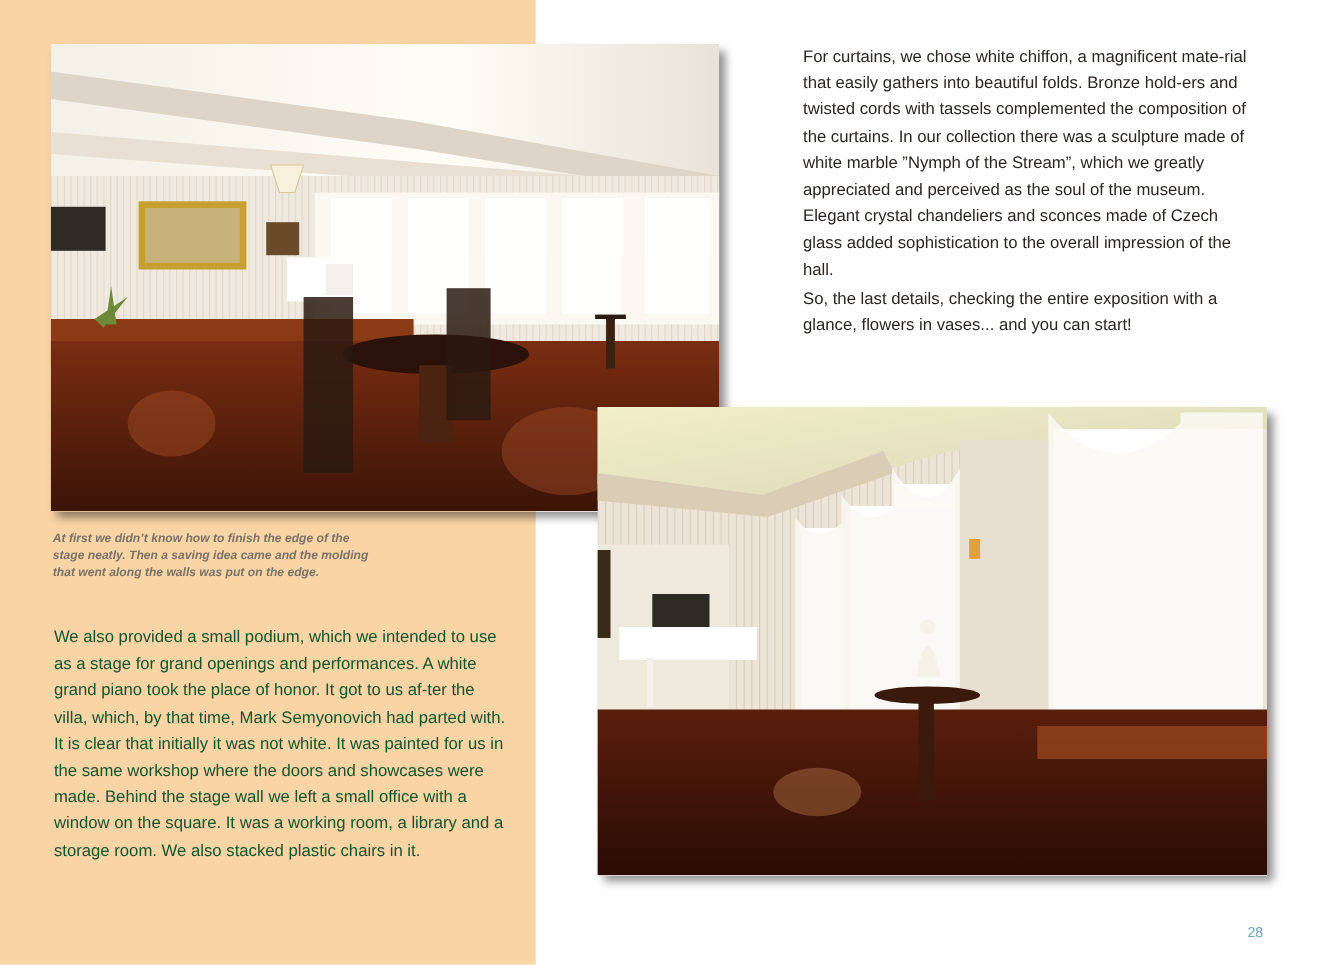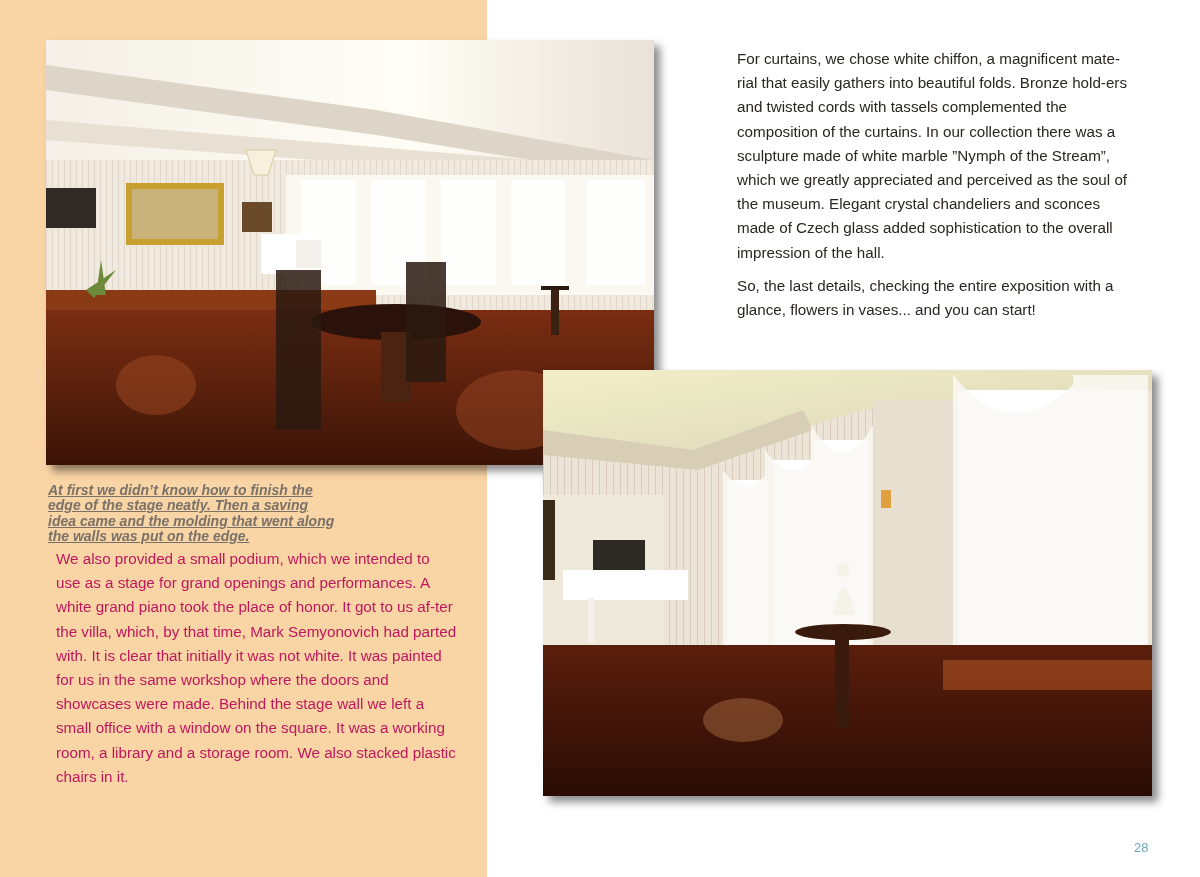--- a/index.html
+++ b/index.html
@@ -1,24 +1,24 @@
 <!DOCTYPE html>
 <html><head>
 <meta charset="utf-8">
 <style>
   html, body { margin:0; padding:0; }
   body { width:1200px; height:877px; position:relative; overflow:hidden; background:#ffffff; font-family:"Liberation Sans", sans-serif; }
   .left-band { position:absolute; left:0; top:0; width:487px; height:877px; background:#f9d4a5; }
   .photo { position:absolute; overflow:hidden; box-shadow:6px 6px 8px rgba(0,0,0,0.45); }
   .photo1 { left:46px; top:40px; width:608px; height:425px; }
   .photo2 { left:543px; top:370px; width:609px; height:426px; }
-  .caption { position:absolute; left:48px; top:483px; width:290px; font-size:14px; line-height:15.3px; font-weight:bold; font-style:italic; color:#7a7168;text-decoration:underline; }
-  .body-left { position:absolute; left:47px; top:538px; width:420px; font-size:15.2px; line-height:24.2px; color:#be185d; }
+  .caption { position:absolute; left:48px; top:483px; width:290px; font-size:11px; line-height:15.3px; font-weight:bold; font-style:italic; color:#7a7168; }
+  .body-left { position:absolute; left:47px; top:566px; width:420px; font-size:15.2px; line-height:24.2px; color:#14532d; }
   .body-right { position:absolute; left:728px; top:38px; width:420px; font-size:15.2px; line-height:24.2px; color:#2a2624; }
-  .body-right p, .body-left p { margin:9px; }
+  .body-right p, .body-left p { margin:2px; }
   .page-number { position:absolute; left:1134px; top:840px; font-size:13px; color:#6aa8b8; }
   svg { display:block; }
 </style>
 </head>
 <body>
 
 <div class="left-band"></div>
 
 <div class="photo photo1">
   <svg width="608" height="425" viewBox="0 0 608 425">

